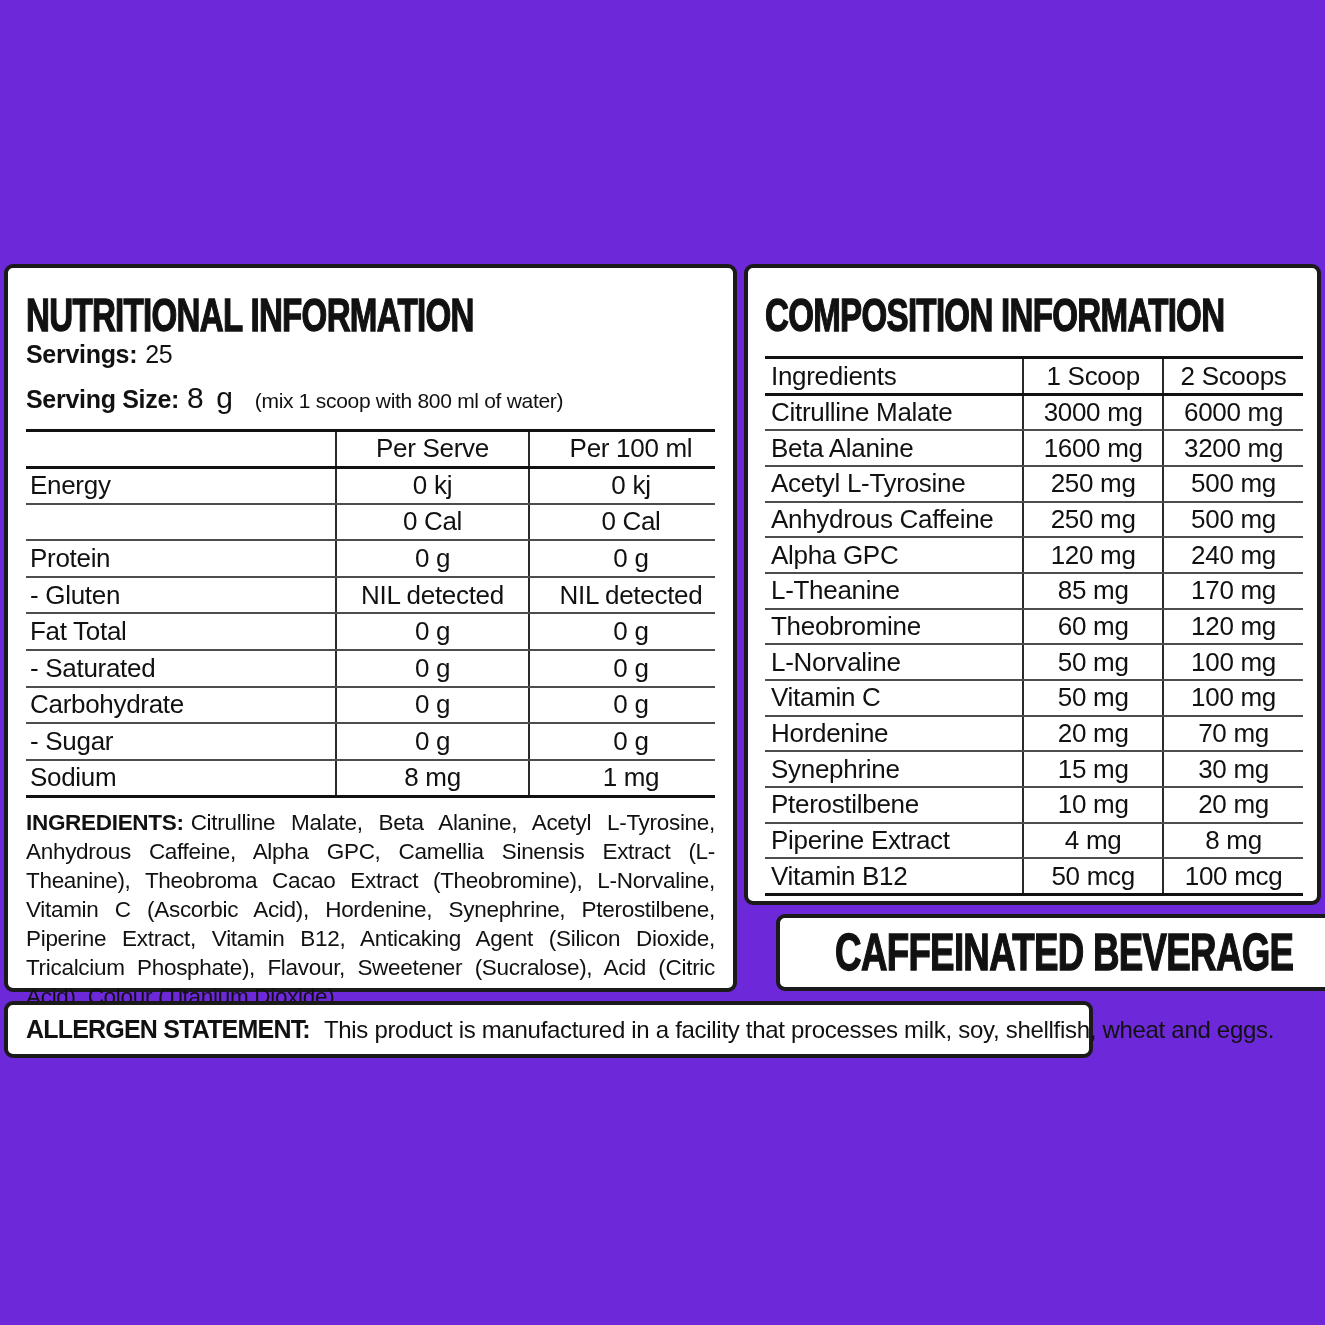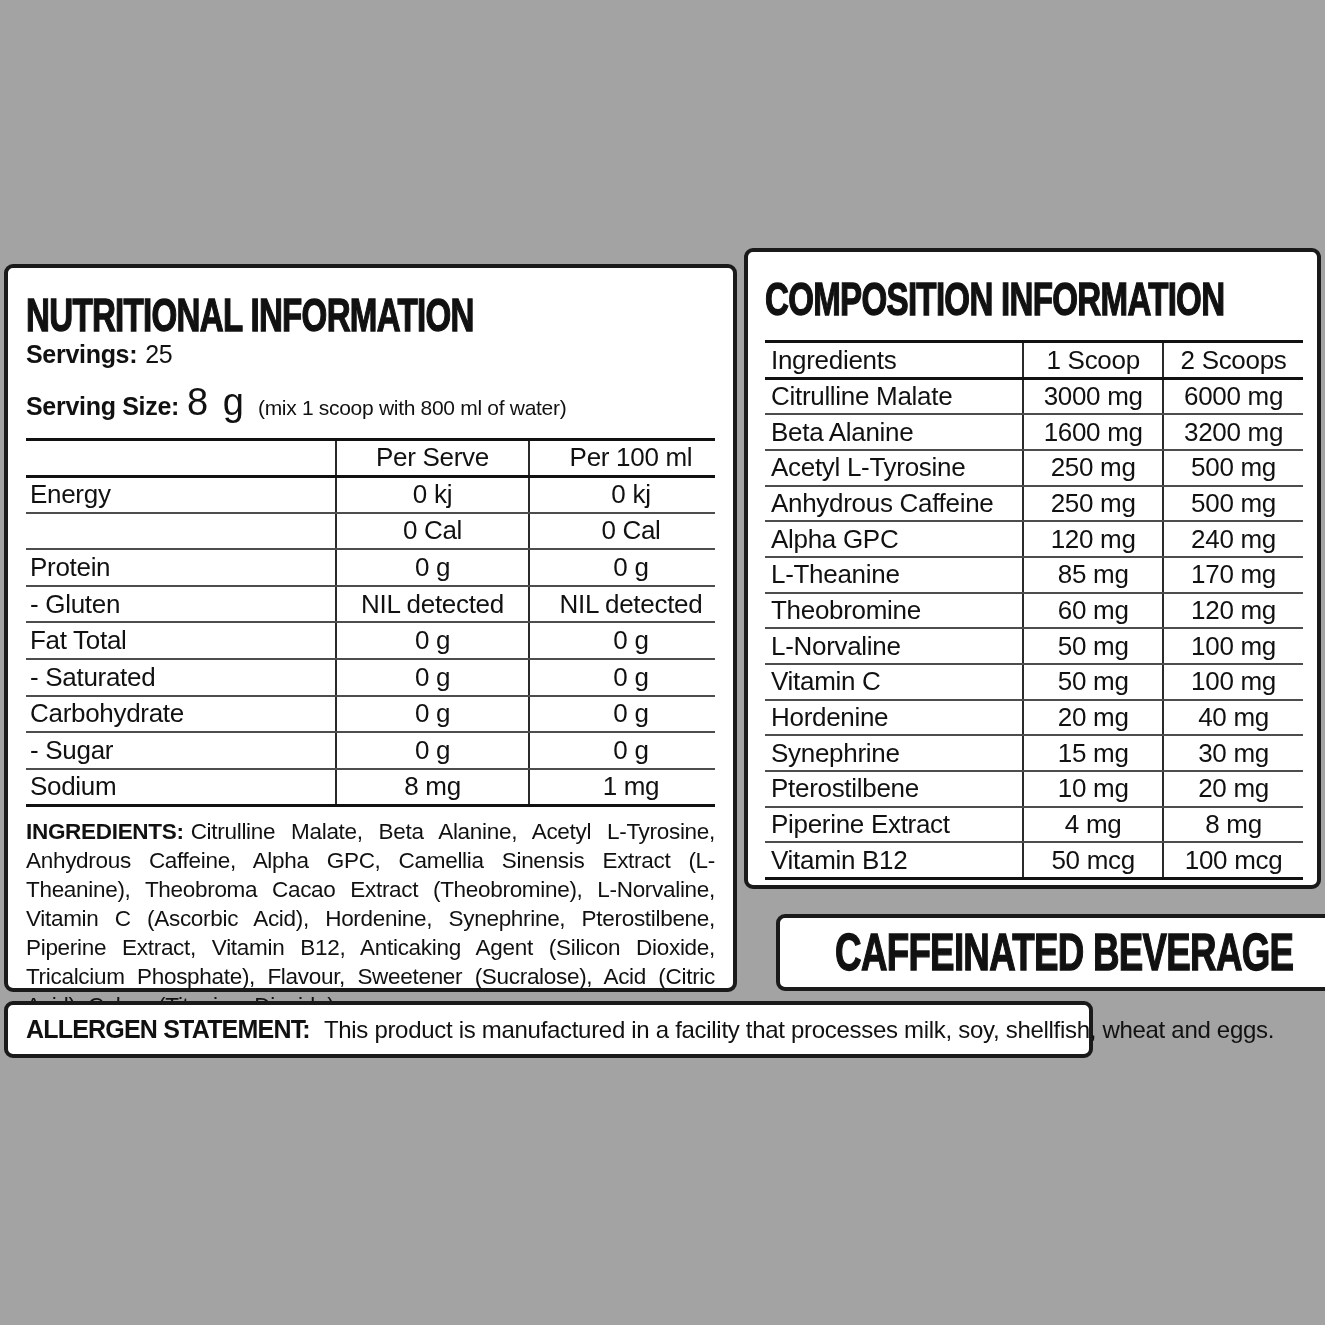--- a/index.html
+++ b/index.html
@@ -3,51 +3,51 @@
 <meta charset="utf-8">
 <style>
   html, body {
     margin: 0; padding: 0;
     width: 1325px; height: 1325px;
     background: #ffffff;
     font-family: "Liberation Sans", "DejaVu Sans", sans-serif;
     color: #111111;
   }
   * { box-sizing: border-box; }
-  .canvas { position: relative; width: 1325px; height: 1325px; background: #a3a3a3; }
+  .canvas { position: relative; width: 1325px; height: 1325px; background: #6d28d9; }
 
   .panel {
     position: absolute;
     background: #fff;
     border: 4px solid #1a1a1a;
     border-radius: 9px;
   }
   .panel-nutrition { left: 4px;   top: 264px; width: 733px; height: 728px; padding: 20px 18px 0 18px; }
-  .panel-composition { left: 744px; top: 248px; width: 577px; height: 641px; padding: 20px 14px 0 17px; }
+  .panel-composition { left: 744px; top: 264px; width: 577px; height: 641px; padding: 20px 14px 0 17px; }
   .panel-badge { left: 776px; top: 914px; width: 577px; height: 77px;
     display: flex; align-items: center; justify-content: center; }
   .panel-allergen { left: 4px; top: 1001px; width: 1089px; height: 57px;
     display: flex; align-items: center; padding: 0 0 0 18px; }
 
   .big-title { height: 52px; overflow: visible; white-space: nowrap; }
   .big-title .squeeze {
     display: inline-block;
     transform: scaleX(0.72);
     transform-origin: 0 55%;
     font-size: 46px;
     font-weight: 700;
     letter-spacing: -1px;
     -webkit-text-stroke: 1.3px #111;
   }
 
   .meta-line { font-size: 25px; letter-spacing: -0.3px; }
   .meta-line.servings { }
   .meta-line.serving-size { margin-top: 12px; }
   .meta-label { font-weight: 700; margin-right: 8px; }
-  .ssize-value { font-size: 38px; letter-spacing: 2px; font-weight: 400; margin-right: 12px; }
+  .ssize-value { font-size: 30px; letter-spacing: 2px; font-weight: 400; margin-right: 20px; }
   .ssize-note { font-size: 21px; font-weight: 400; letter-spacing: -0.3px; }
 
   table { border-collapse: collapse; table-layout: fixed; width: 100%; }
   td, th { font-weight: 400; font-size: 26px; letter-spacing: -0.3px; padding: 0; }
 
   .ntable { margin-top: 14px; }
   .ntable td { height: 36.6px; border-bottom: 2px solid #4d4d4d; }
   .ntable tr.head td { border-top: 3px solid #111; border-bottom: 3px solid #111; }
   .ntable tr.last td { border-bottom: 3px solid #111; }
   .ntable .c-label { width: 45%; padding-left: 4px; text-align: left; }
@@ -221,21 +221,21 @@
         <td class="c-val">100 mg</td>
       </tr>
       <tr>
         <td class="c-label">Vitamin C</td>
         <td class="c-val">50 mg</td>
         <td class="c-val">100 mg</td>
       </tr>
       <tr>
         <td class="c-label">Hordenine</td>
         <td class="c-val">20 mg</td>
-        <td class="c-val">40 mg</td>
+        <td class="c-val">70 mg</td>
       </tr>
       <tr>
         <td class="c-label">Synephrine</td>
         <td class="c-val">15 mg</td>
         <td class="c-val">30 mg</td>
       </tr>
       <tr>
         <td class="c-label">Pterostilbene</td>
         <td class="c-val">10 mg</td>
         <td class="c-val">20 mg</td>

